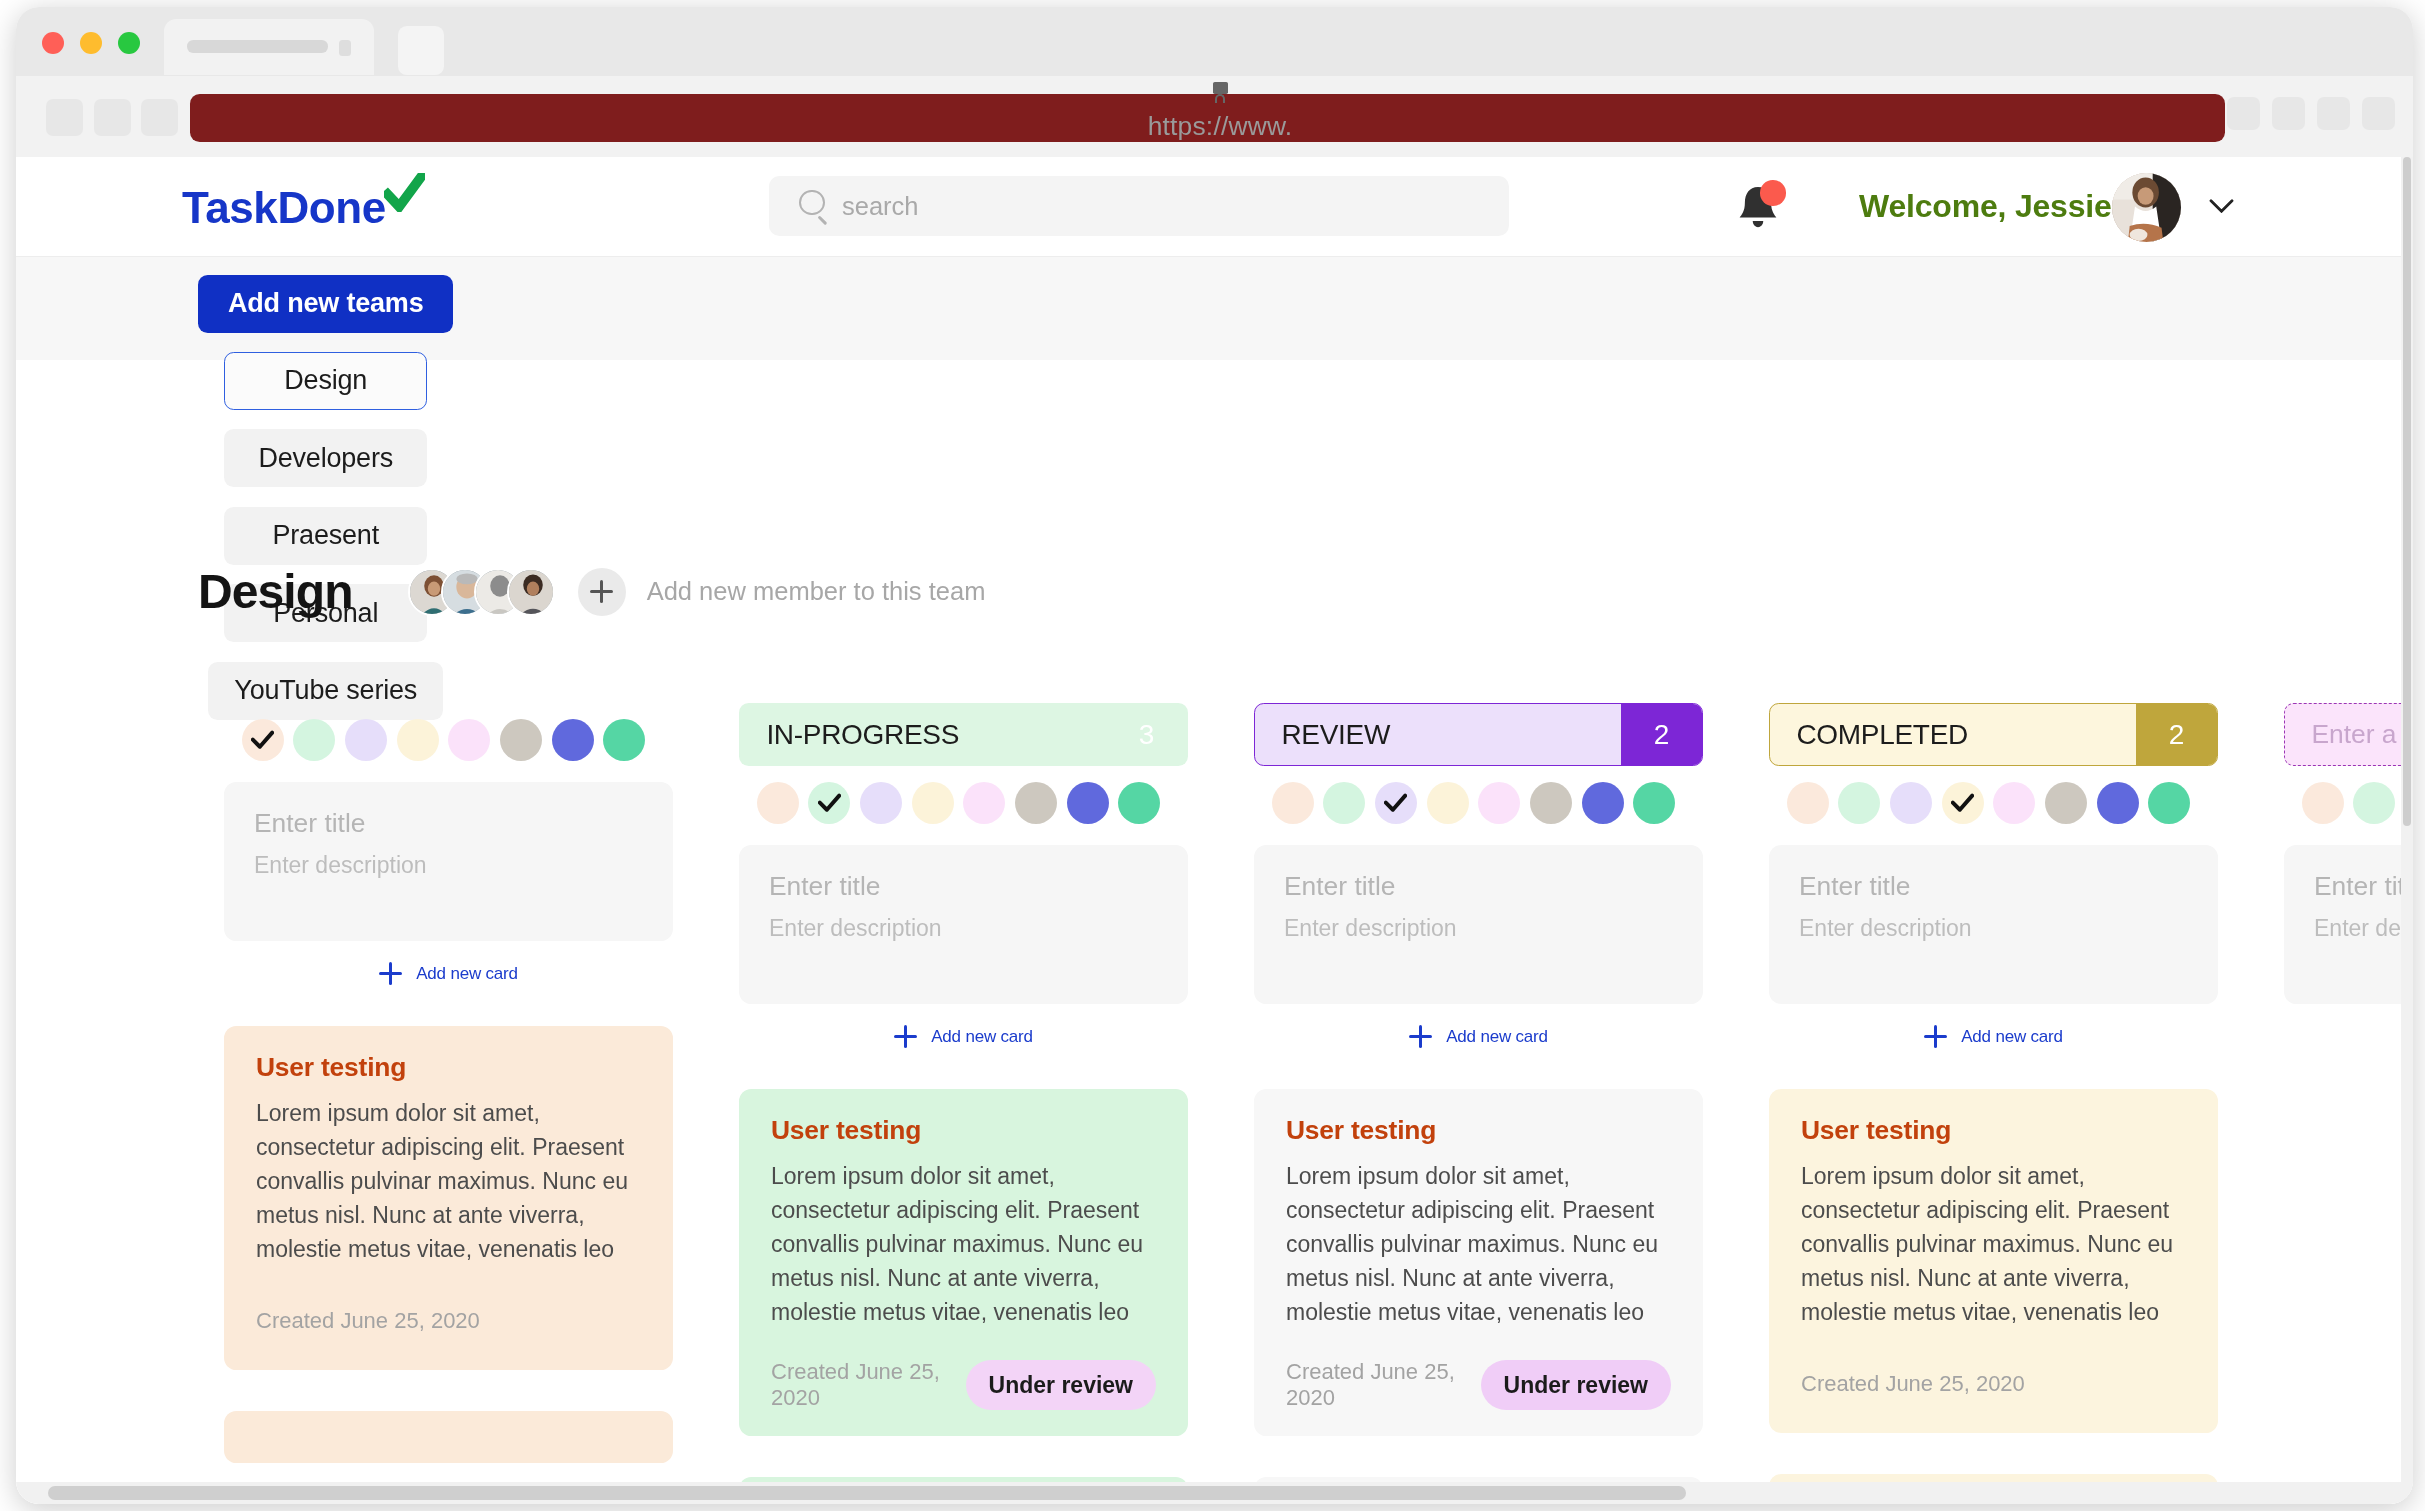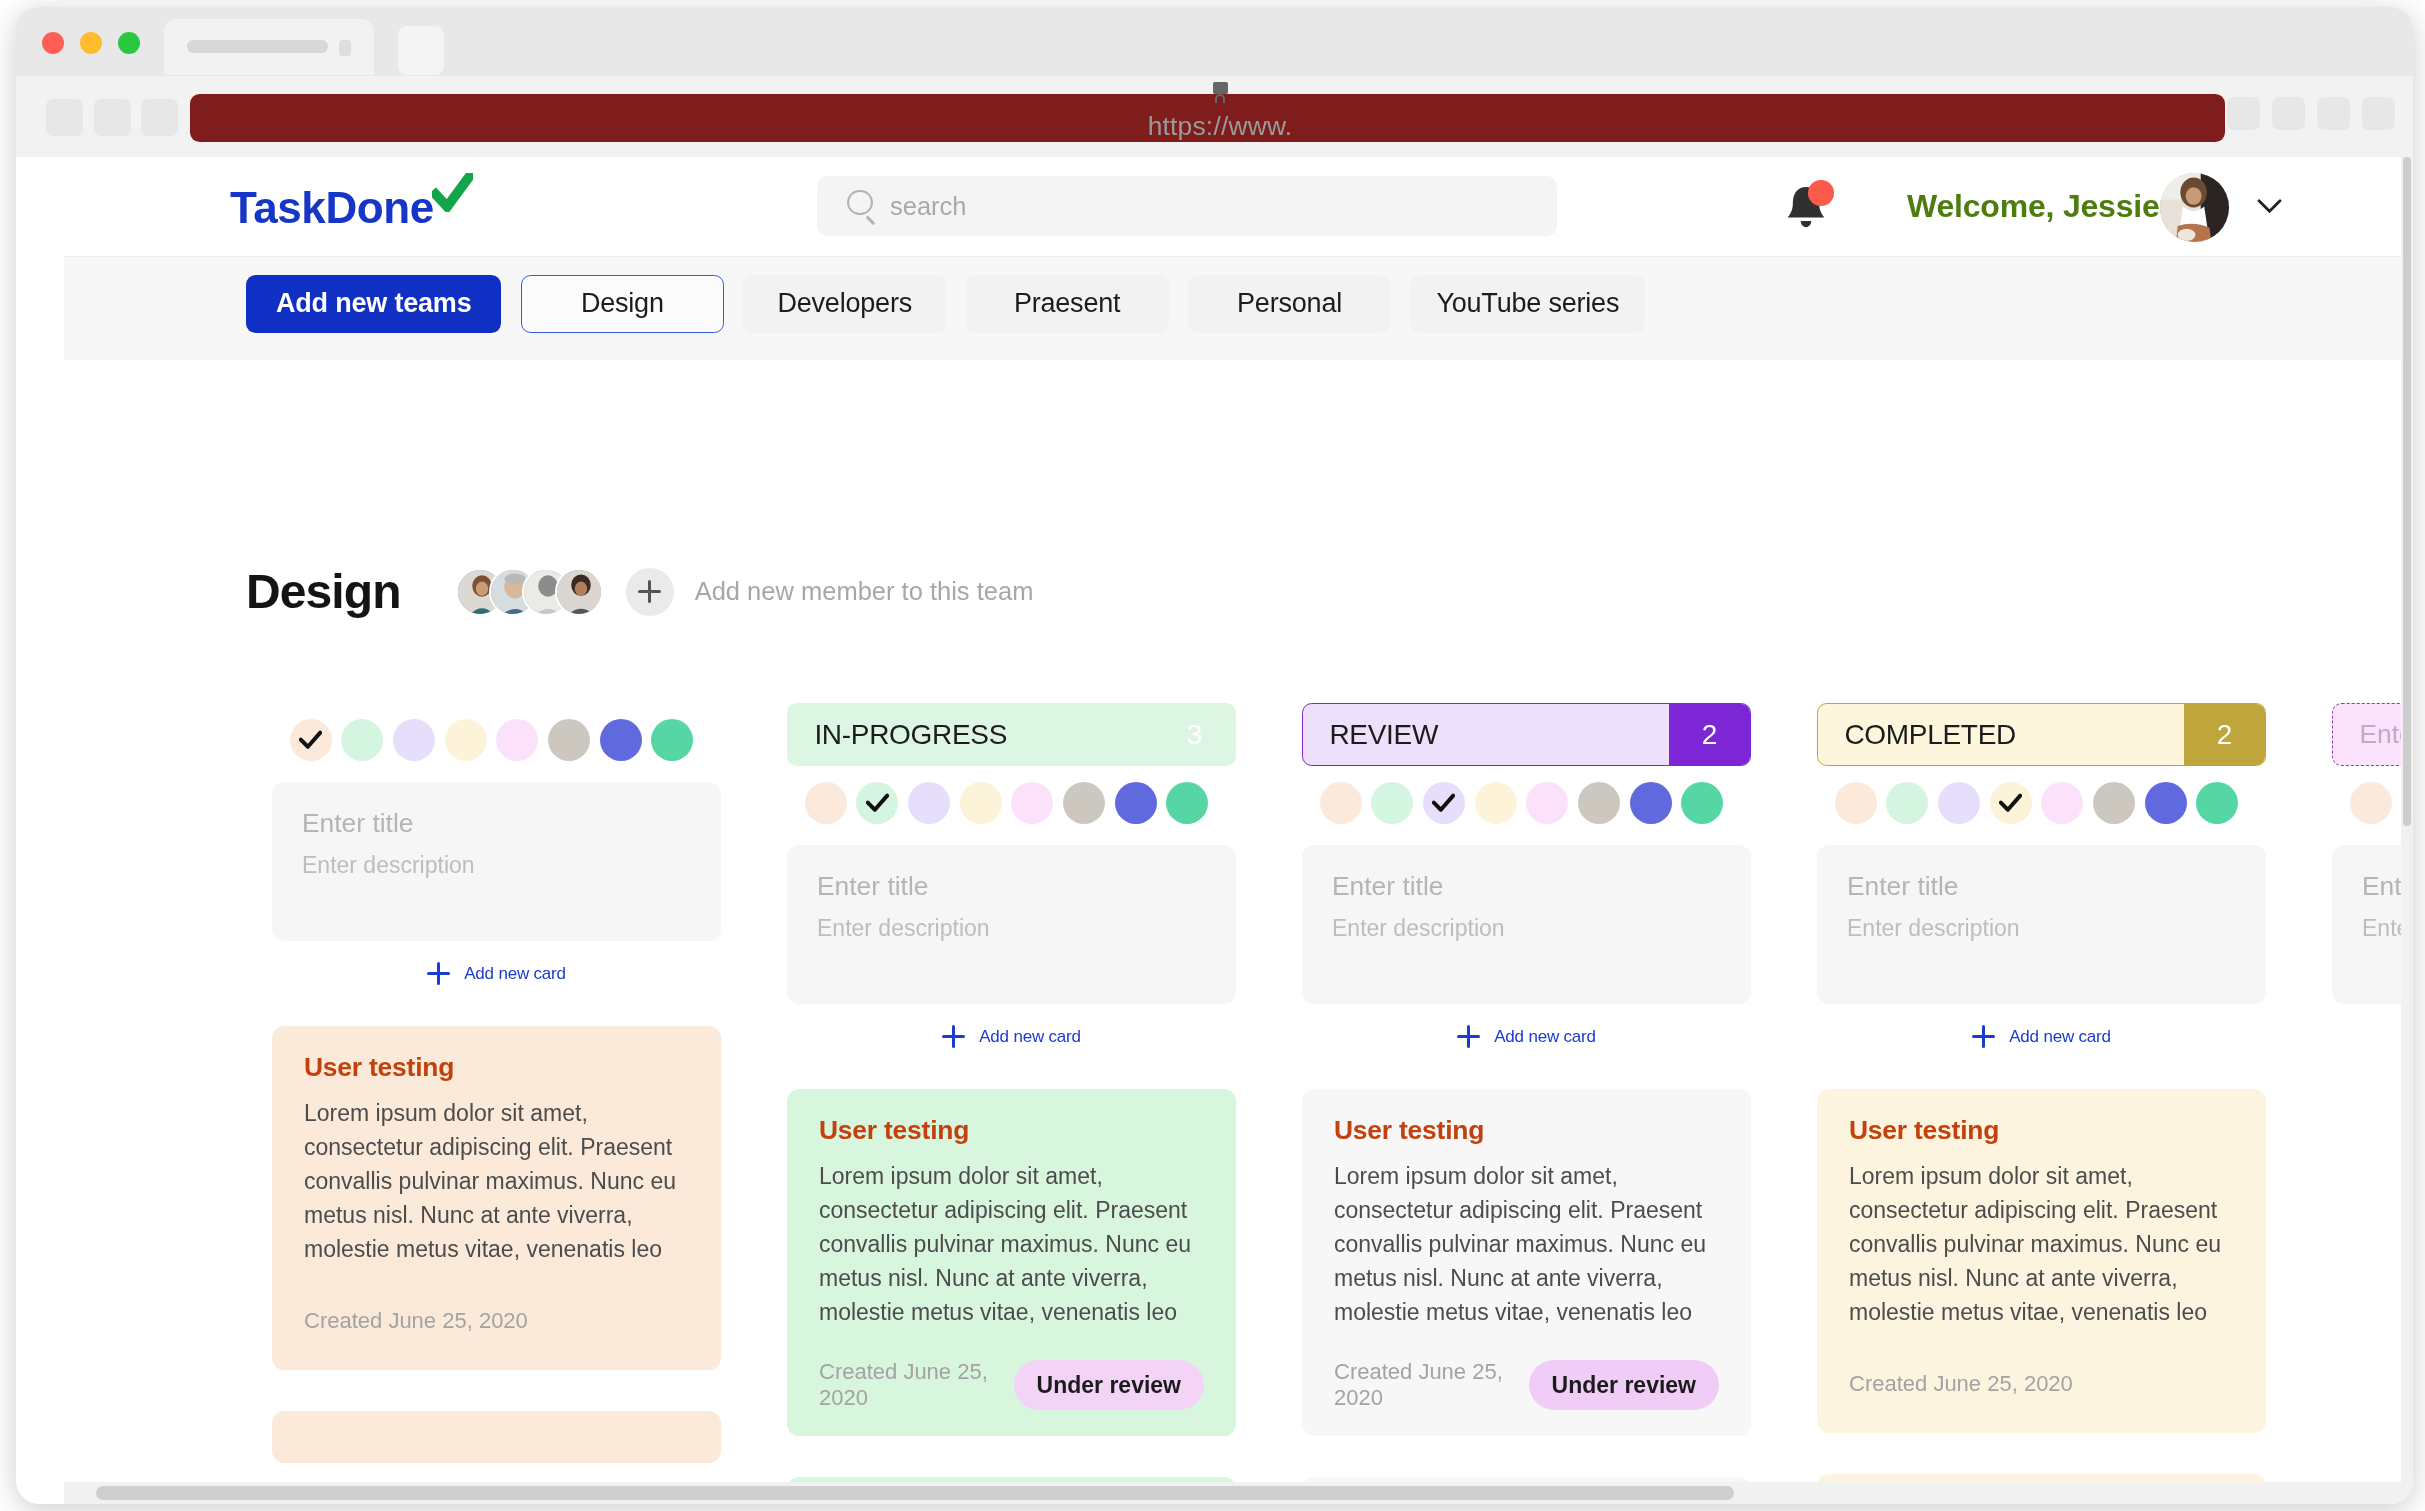--- a/index.html
+++ b/index.html
@@ -82,21 +82,20 @@
   .url-text { font-size: 26.4px; color: #9a9a9a; letter-spacing: 0.2px; }
   .ext-btns { position: absolute; right: 17.6px; top: 21px; display: flex; gap: 12.3px; }
   .ext-btn { width: 33px; height: 33px; background: #e7e7e7; border-radius: 7px; }
 
   
   .app {
     position: relative;
     height: 1348px;
     background: #ffffff;
     overflow: hidden;
-    margin-left: 48px;
   }
 
   
   .appbar {
     position: relative;
     height: 99px;
     background: #ffffff;
   }
   .logo {
     position: absolute; left: 166px; top: 26.4px;
@@ -154,21 +153,21 @@
 
   
   .teambar {
     position: relative;
     height: 104px;
     background: #f7f7f7;
     border-top: 0.9px solid #ededed;
   }
   .teambar-inner {
     position: absolute; left: 182px; top: 17.6px;
-    display: flex; align-items: center; gap: 19.4px;
+    display: flex; align-items: center; gap: 19.4px; flex-direction: column;
   }
   .btn-primary {
     background: #1030c4; color: #fff;
     font-size: 27px; font-weight: 600;
     border-radius: 9.7px;
     padding: 0 30px; height: 58px;
     display: flex; align-items: center; justify-content: center;
     border: none; cursor: pointer;
     letter-spacing: -0.2px;
   }

